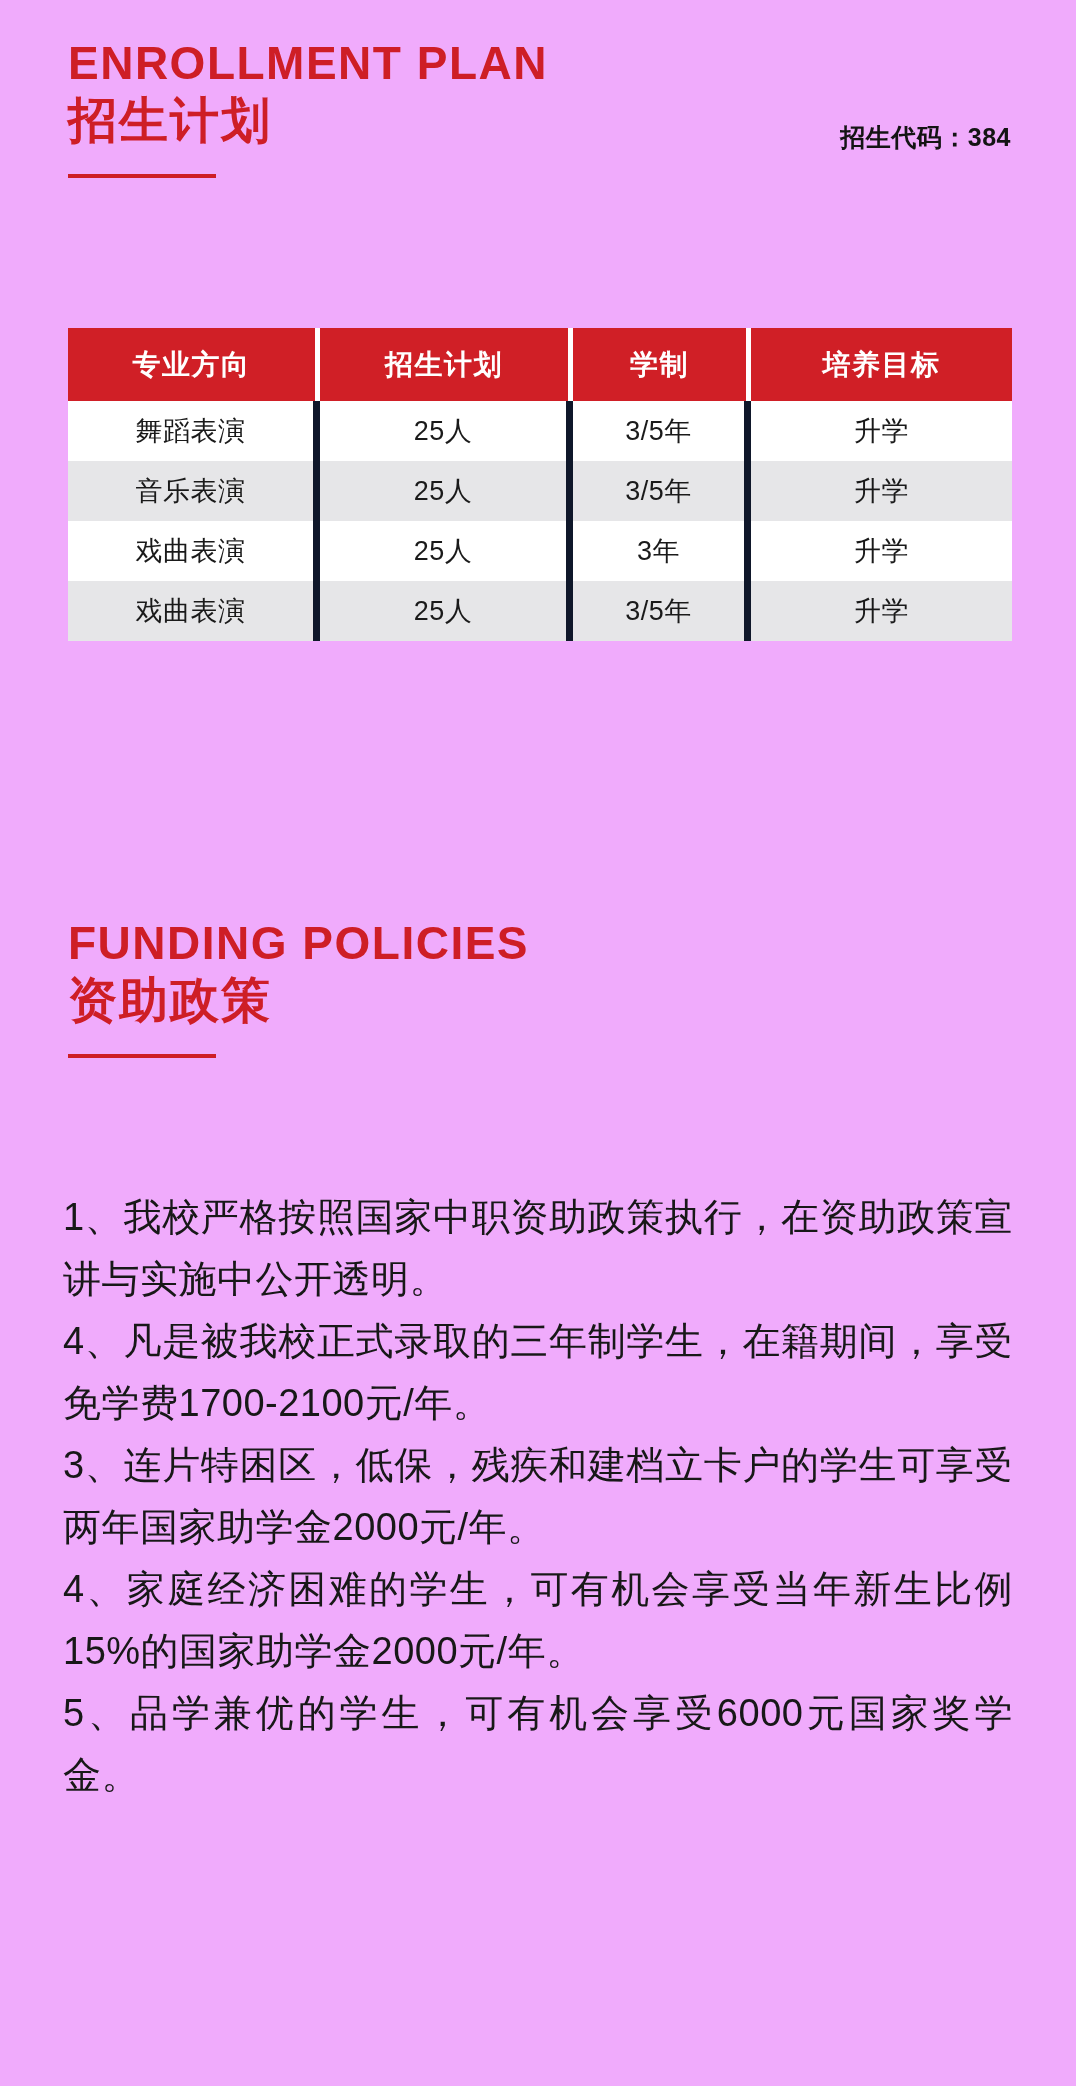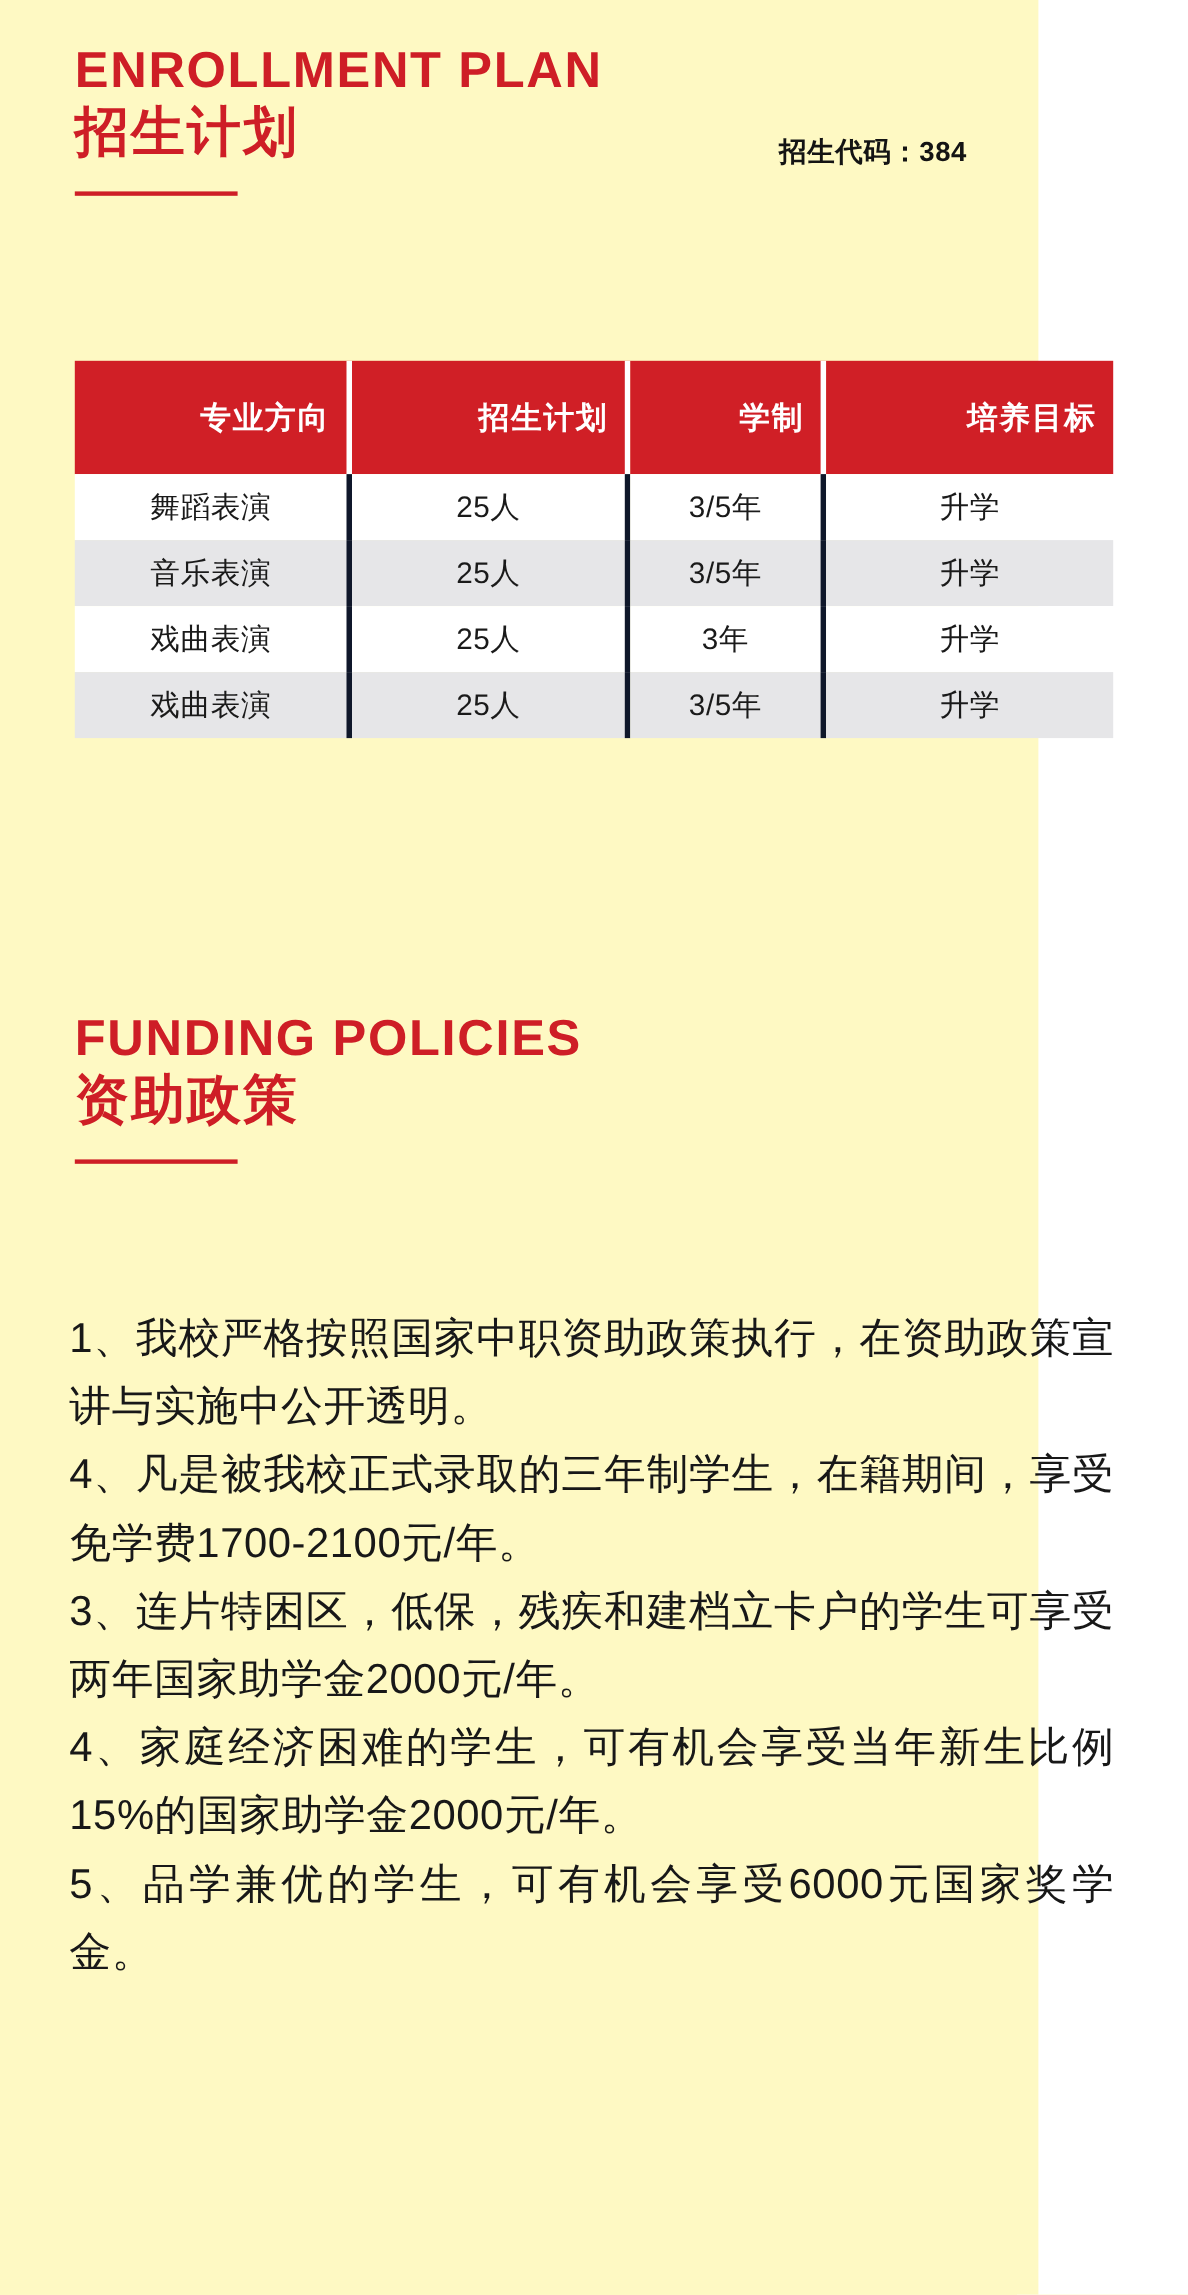--- a/index.html
+++ b/index.html
@@ -9,23 +9,23 @@
   body {
     width: 1080px;
     height: 2086px;
     background: #FFFFFF;
     font-family: "Liberation Sans", "DejaVu Sans", sans-serif;
     -webkit-font-smoothing: antialiased;
     overflow: hidden;
   }
   .page {
     position: relative;
-    width: 944px;
+    width: 1076px;
     height: 2086px;
-    background: #fef9c3;
+    background: #f0abfc;
     box-sizing: border-box;
   }
 
   
   .section-head {
     position: absolute;
     left: 68px;
   }
   .head-en {
     color: #CE1E26;
@@ -77,35 +77,35 @@
   .plan-table col.c2 { width: 253px; }
   .plan-table col.c3 { width: 178px; }
   .plan-table col.c4 { width: 261px; }
 
   .plan-table thead th {
     background: #D01F26;
     color: #FFFFFF;
     font-size: 28px;
     font-weight: bold;
     height: 73px;
-    text-align: right;
+    text-align: center;
     letter-spacing: 1.5px;
     border-right: 5px solid #FFFFFF;
     vertical-align: middle;
-    padding: 15px;
+    padding: 0;
   }
   .plan-table thead th:last-child { border-right: none; }
 
   .plan-table tbody td {
     font-size: 27px;
     color: #1a1a1a;
     height: 60px;
     text-align: center;
     vertical-align: middle;
-    border-right: 5px solid #0f172a;
+    border-right: 7px solid #0f172a;
     padding: 0;
     letter-spacing: 0.5px;
   }
   .plan-table tbody td:last-child { border-right: none; }
 
   .plan-table tbody tr.odd td { background: #FFFFFF; }
   .plan-table tbody tr.even td { background: #E6E6E8; margin-left: 16px; }
 
   
   .policy-body {

